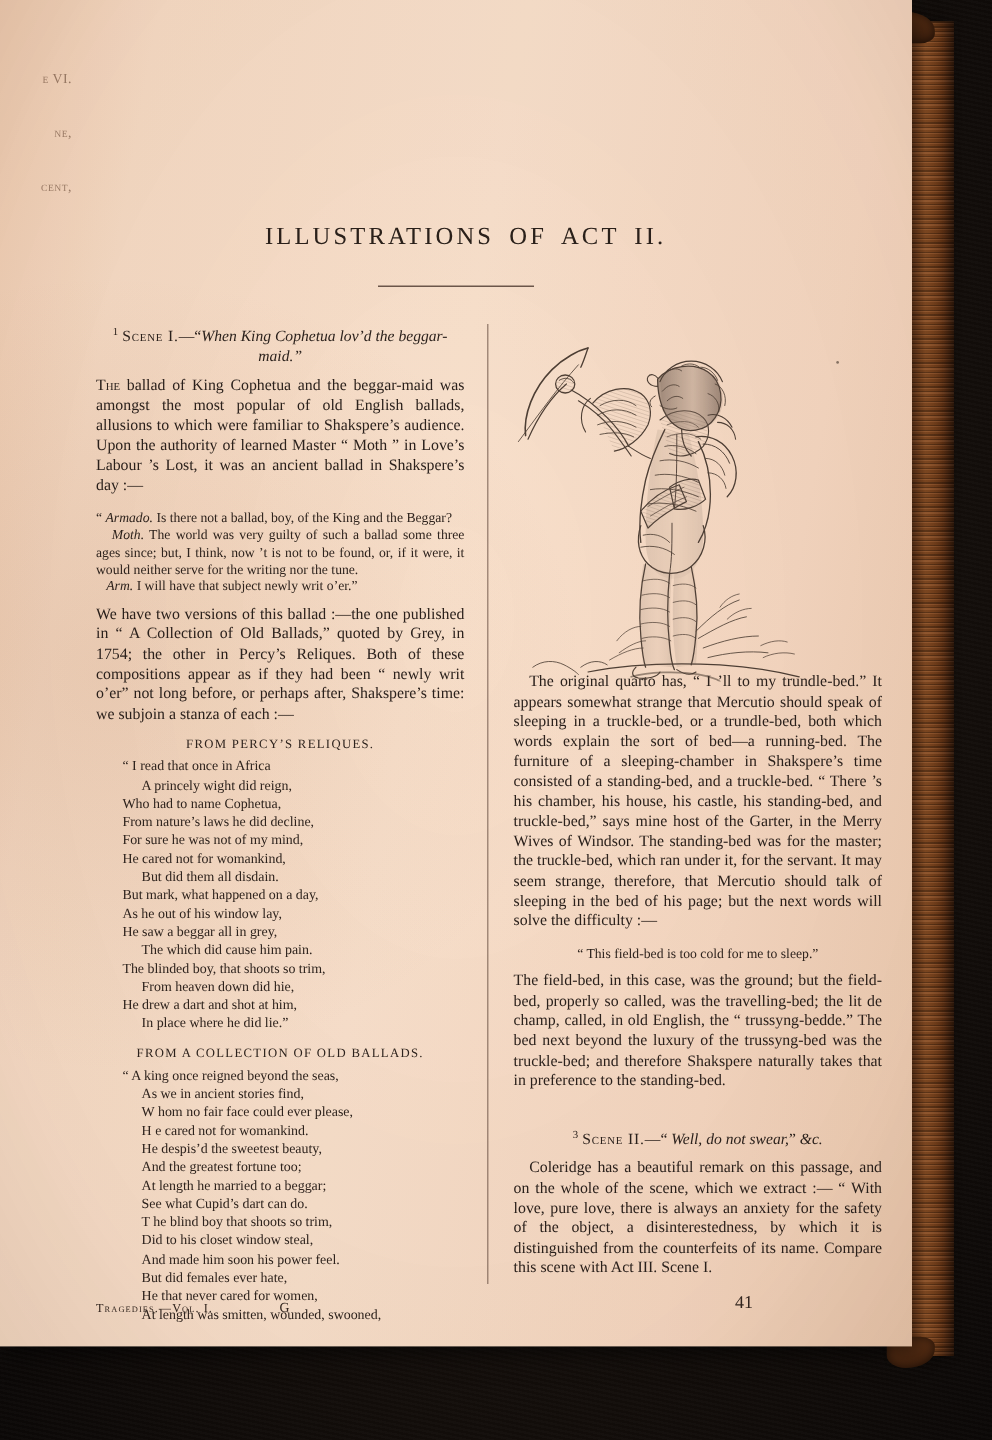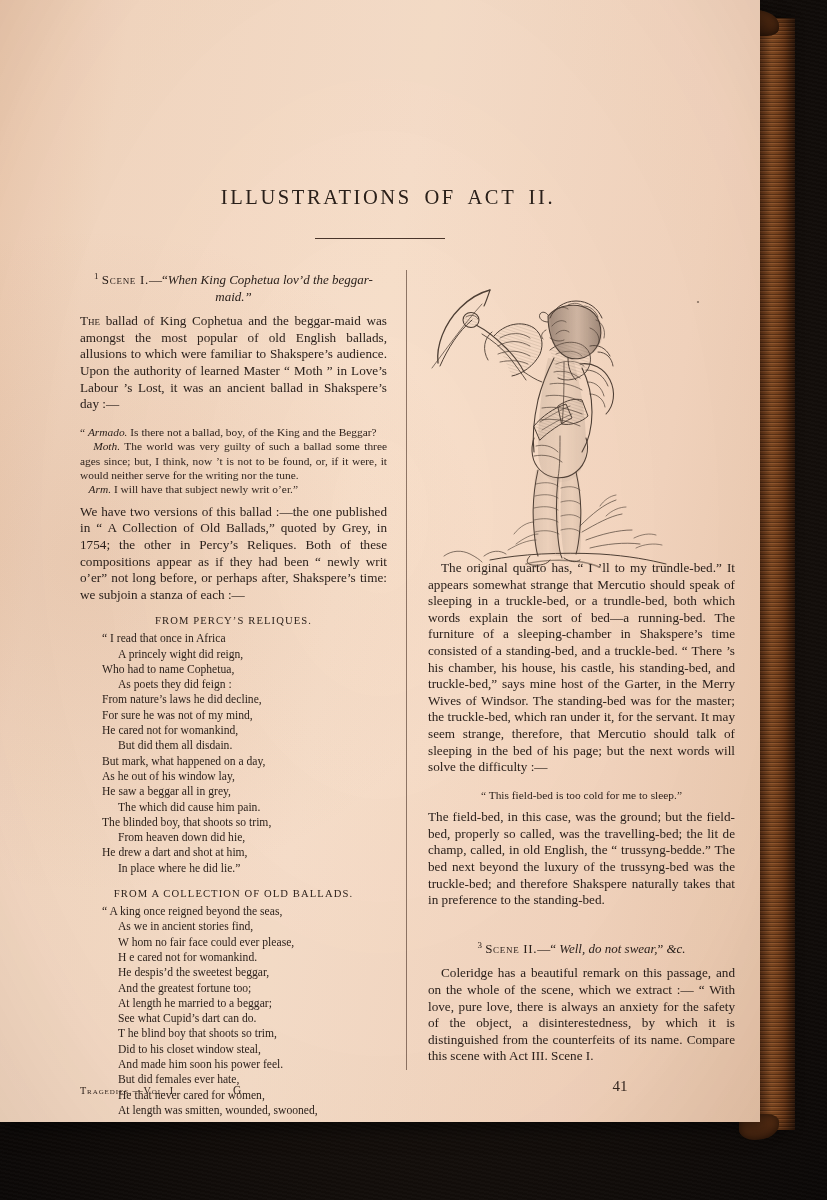--- a/index.html
+++ b/index.html
@@ -207,20 +207,25 @@
 
 <div id="backdrop"></div>
 
 <div id="binding">
   <div class="cap"></div>
   <div class="cap bottom"></div>
 </div>
 
 <div id="page">
 
+  <div id="bleed">
+    <div>e VI.</div>
+    <div>ne,</div>
+    <div>cent,</div>
+  </div>
 
   <div id="title">ILLUSTRATIONS OF ACT II.</div>
   <div id="rule"></div>
 
   <div id="cols">
     <div id="divider"></div>
 
     <div class="col" id="colL">
 
       <div class="scenehead">
@@ -240,42 +245,41 @@
         <span>I will have that subject newly writ o’er.”</span>
       </div>
 
       <p class="body">We have two versions of this ballad :—the one published in “ A Collection of Old Ballads,” quoted by Grey, in 1754; the other in Percy’s Reliques. Both of these compositions appear as if they had been “ newly writ o’er” not long before, or perhaps after, Shakspere’s time: we subjoin a stanza of each :—</p>
 
       <div class="poemtitle">FROM PERCY’S RELIQUES.</div>
       <div class="poem">
           <span class="ln">“ I read that once in Africa</span>
           <span class="ln i1">A princely wight did reign,</span>
           <span class="ln">Who had to name Cophetua,</span>
-          <span class="ln i1">As poets they did feign :</span>
           <span class="ln">From nature’s laws he did decline,</span>
           <span class="ln">For sure he was not of my mind,</span>
           <span class="ln">He cared not for womankind,</span>
           <span class="ln i1">But did them all disdain.</span>
           <span class="ln">But mark, what happened on a day,</span>
           <span class="ln">As he out of his window lay,</span>
           <span class="ln">He saw a beggar all in grey,</span>
           <span class="ln i1">The which did cause him pain.</span>
           <span class="ln">The blinded boy, that shoots so trim,</span>
           <span class="ln i1">From heaven down did hie,</span>
           <span class="ln">He drew a dart and shot at him,</span>
           <span class="ln i1">In place where he did lie.”</span>
         </div>
 
       <div class="poemtitle">FROM A COLLECTION OF OLD BALLADS.</div>
       <div class="poem">
           <span class="ln">“ A king once reigned beyond the seas,</span>
           <span class="ln i1">As we in ancient stories find,</span>
           <span class="ln i1">W hom no fair face could ever please,</span>
           <span class="ln i1">H e cared not for womankind.</span>
-          <span class="ln i1">He despis’d the sweetest beggar,</span>
+          <span class="ln i1">He despis’d the sweetest beauty,</span>
           <span class="ln i1">And the greatest fortune too;</span>
           <span class="ln i1">At length he married to a beggar;</span>
           <span class="ln i1">See what Cupid’s dart can do.</span>
           <span class="ln i1">T he blind boy that shoots so trim,</span>
           <span class="ln i1">Did to his closet window steal,</span>
           <span class="ln i1">And made him soon his power feel.</span>
           <span class="ln i1">But did females ever hate,</span>
           <span class="ln i1">He that never cared for women,</span>
           <span class="ln i1">At length was smitten, wounded, swooned,</span>
         </div>

